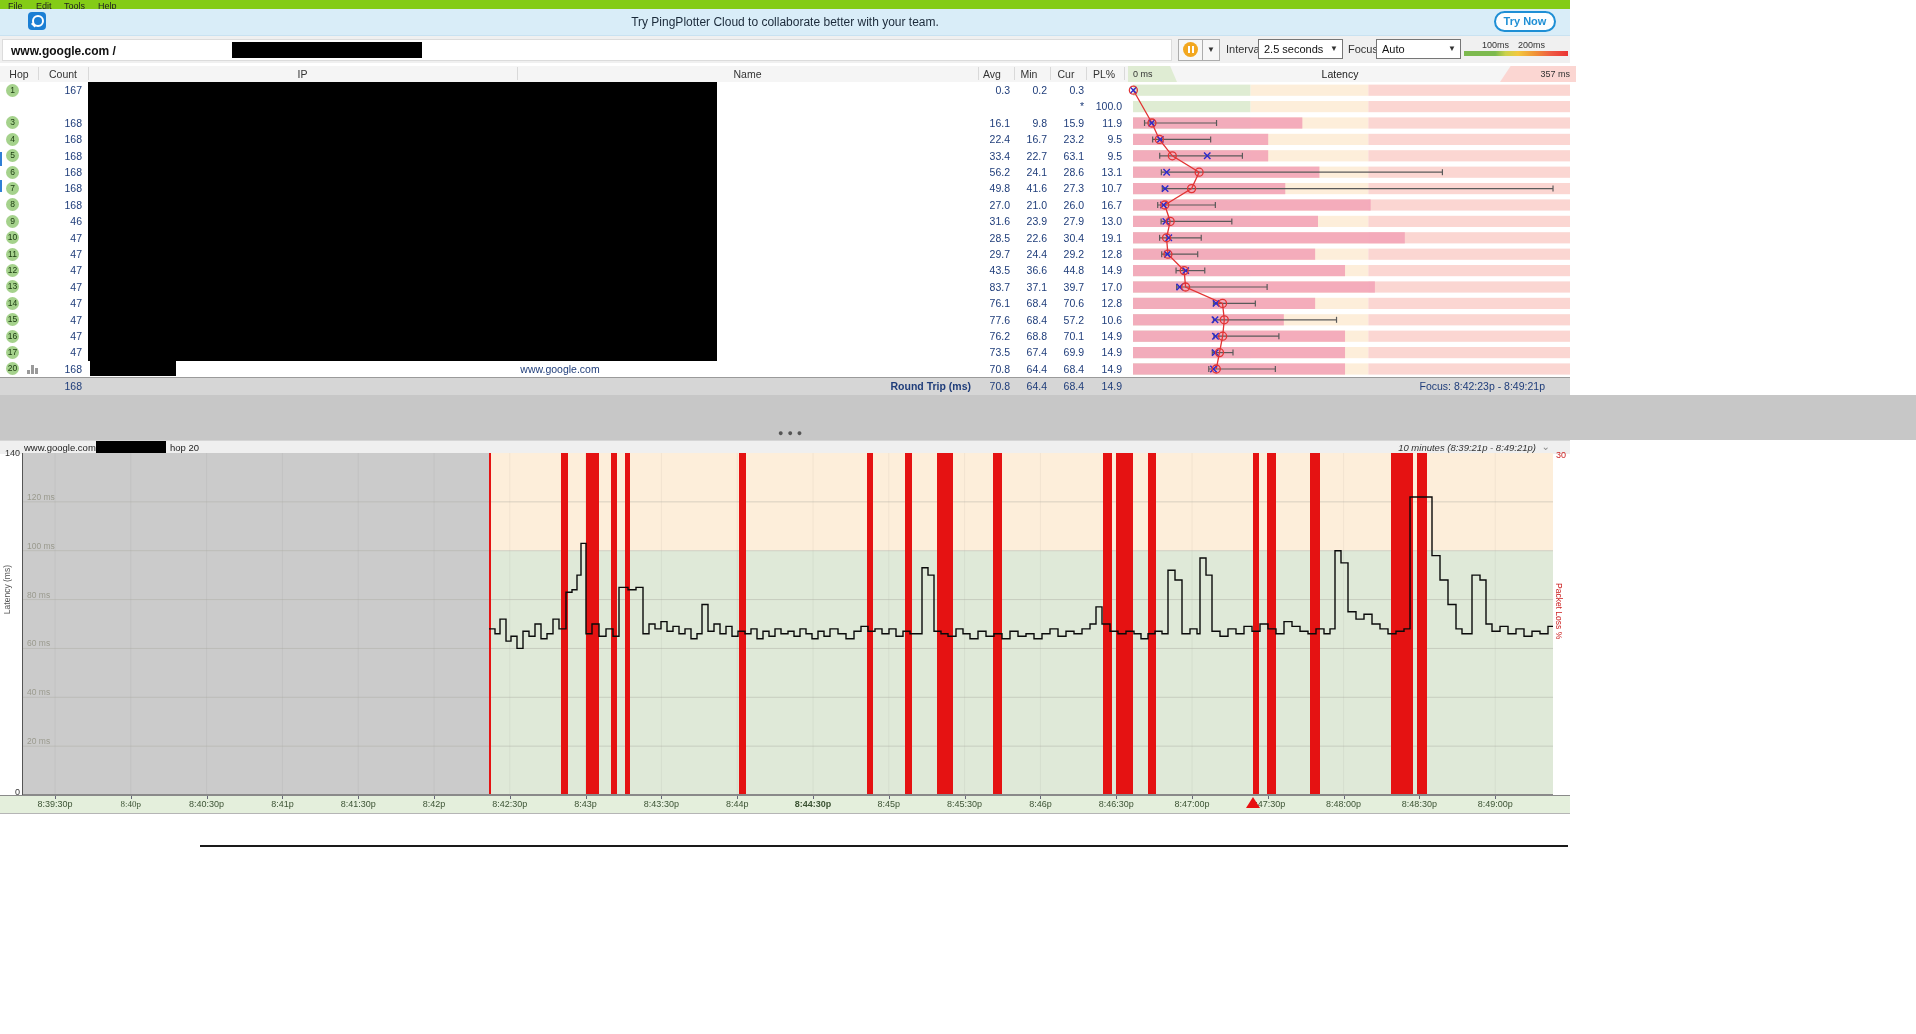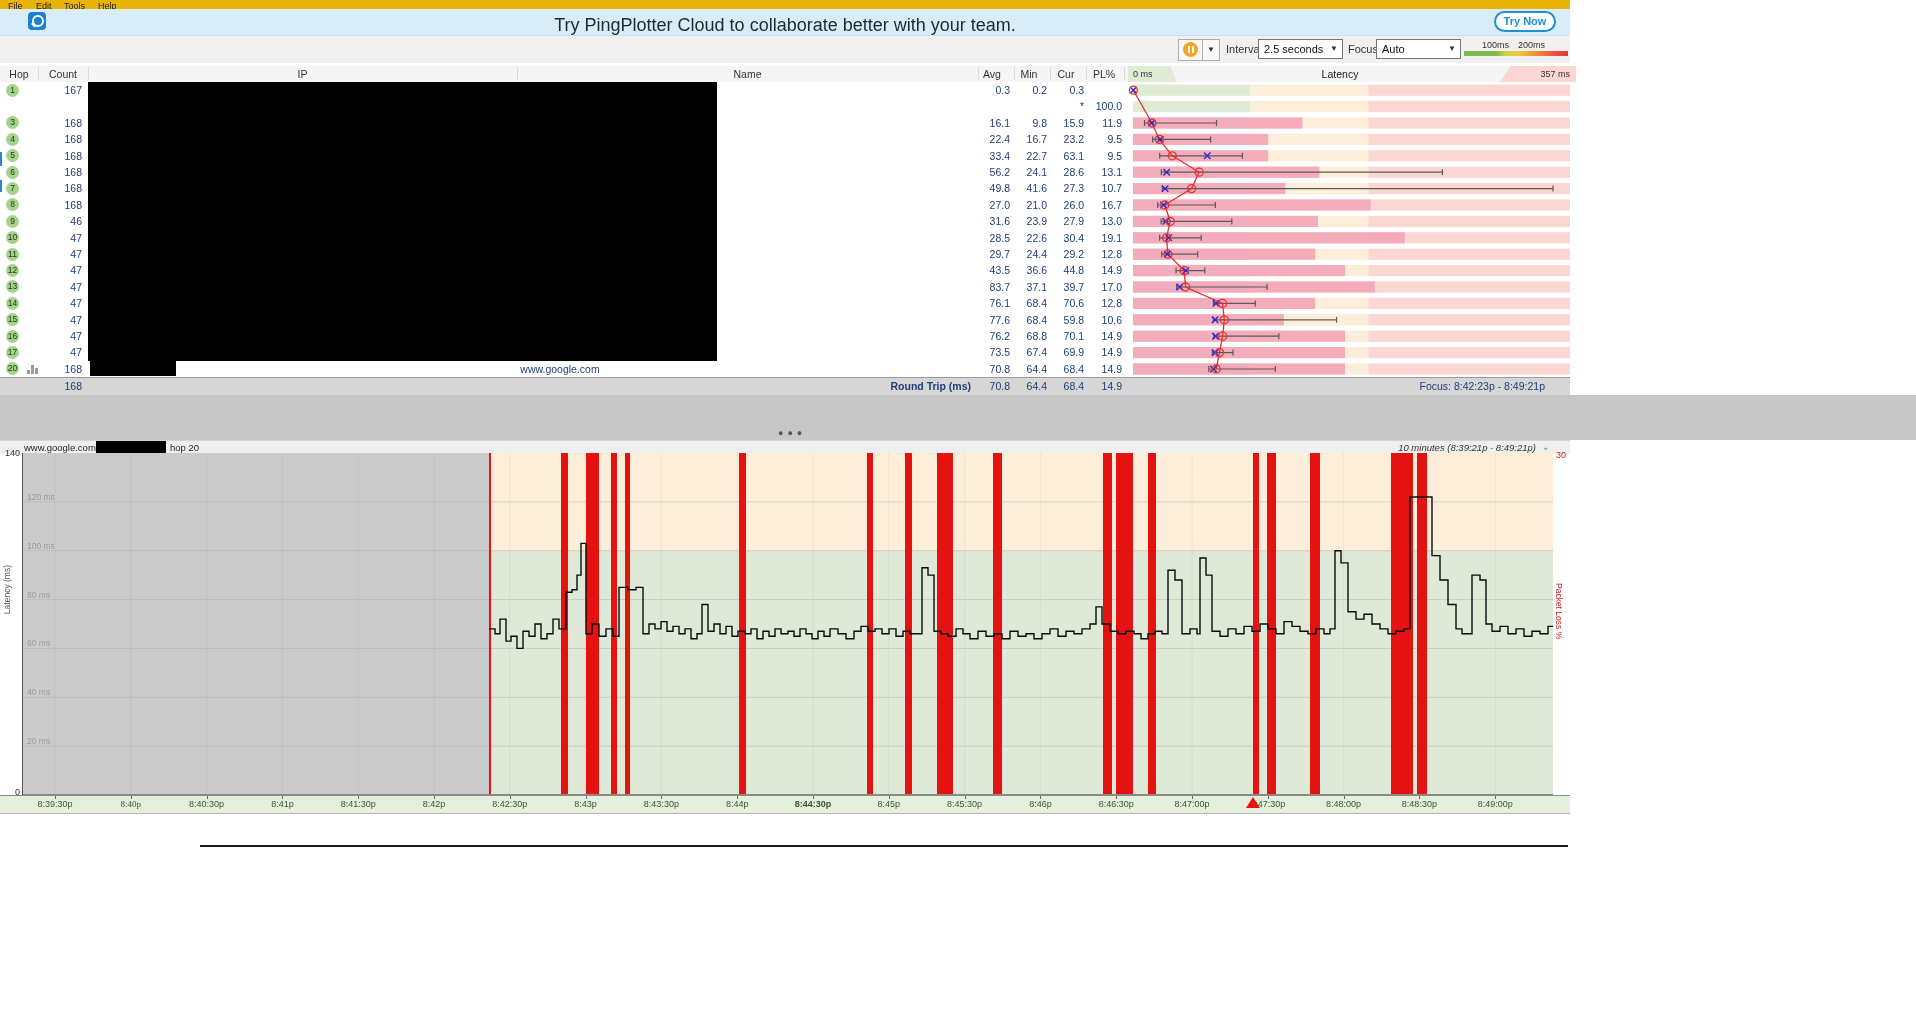--- a/index.html
+++ b/index.html
@@ -1,27 +1,27 @@
 <!DOCTYPE html>
 <html><head>
 <meta charset="utf-8">
 <style>
   html,body{margin:0;padding:0;background:#fff;}
   #app{position:relative;width:1916px;height:1034px;background:#fff;overflow:hidden;
        font-family:"Liberation Sans", sans-serif;color:#222;}
   .abs{position:absolute;}
   
-  #menubar{left:0;top:0;width:1570px;height:9px;background:#eab308;overflow:hidden;}
+  #menubar{left:0;top:0;width:1570px;height:9px;background:#84cc16;overflow:hidden;}
   #menubar span{position:absolute;top:1px;font-size:9px;color:#222;}
   
   #banner{left:0;top:9px;width:1570px;height:26px;background:#d9edf8;border-bottom:1px solid #c9e2f1;}
   #pp-logo{left:28px;top:3px;width:18px;height:18px;background:#1b7fd4;border-radius:4px;}
   #pp-logo .lens{position:absolute;left:4px;top:3px;width:8px;height:8px;border:2px solid #fff;border-radius:50%;}
   #pp-logo .handle{position:absolute;left:3px;top:12px;width:5px;height:2px;background:#fff;transform:rotate(45deg);}
-  #banner-text{left:0;top:6px;width:1570px;text-align:center;font-size:18px;color:#1b2a3a;}
+  #banner-text{left:0;top:6px;width:1570px;text-align:center;font-size:12px;color:#1b2a3a;}
   #try-now{left:1494px;top:2px;width:58px;height:17px;background:#fdfeff;border:2px solid #1e8fd5;
            border-radius:11px;color:#1e8fd5;font-weight:bold;font-size:11px;text-align:center;line-height:17px;cursor:pointer;}
   
   #targetbar{left:0;top:36px;width:1570px;height:27px;background:#f0f0f0;}
   #target-input{left:2px;top:3px;width:1168px;height:20px;background:#fff;border:1px solid #dcdcdc;}
   #target-text{left:8px;top:4px;font-size:12px;font-weight:bold;color:#111;}
   .redact{background:#000;}
   #pause-btn{left:1178px;top:3px;width:24px;height:20px;background:#f7f7f7;border:1px solid #adadad;}
   #pause-btn .dot{position:absolute;left:4px;top:2px;width:15px;height:15px;border-radius:50%;background:#f2a71f;}
   #pause-btn .b1,#pause-btn .b2{position:absolute;top:6px;width:2px;height:7px;background:#fff;}
@@ -106,20 +106,24 @@
   <div class="abs" id="banner">
     <div class="abs" id="pp-logo">
       <div class="lens"></div>
         <div class="handle"></div>
     </div>
     <div class="abs" id="banner-text">Try PingPlotter Cloud to collaborate better with your team.</div>
     <div class="abs" id="try-now">Try Now</div>
   </div>
 
   <div class="abs" id="targetbar">
+    <div class="abs" id="target-input">
+      <span class="abs" id="target-text">www.google.com /</span>
+      <span class="abs redact" style="left:229px;top:2px;width:190px;height:16px;"></span>
+    </div>
     <div class="abs" id="pause-btn">
       <span class="dot"></span>
         <span class="b1"></span>
         <span class="b2"></span>
     </div>
     <div class="abs" id="pause-drop">▼</div>
     <span class="abs ctl-label" style="left:1226px">Interval</span>
     <div class="abs combo" style="left:1258px;width:78px">
       <span>2.5 seconds</span><span class="arr">▼</span>
     </div>
@@ -264,21 +268,21 @@
         <span class="c-avg">76.1</span>
         <span class="c-min">68.4</span>
         <span class="c-cur">70.6</span>
         <span class="c-pl">12.8</span>
       </div>
       <div class="trow" style="top: 229.6px;">
         <span class="hopc">15</span>
         <span class="c-count">47</span>
         <span class="c-avg">77.6</span>
         <span class="c-min">68.4</span>
-        <span class="c-cur">59.8</span>
+        <span class="c-cur">57.2</span>
         <span class="c-pl">10.6</span>
       </div>
       <div class="trow" style="top: 246px;">
         <span class="hopc">16</span>
         <span class="c-count">47</span>
         <span class="c-avg">76.2</span>
         <span class="c-min">68.8</span>
         <span class="c-cur">70.1</span>
         <span class="c-pl">14.9</span>
       </div>

